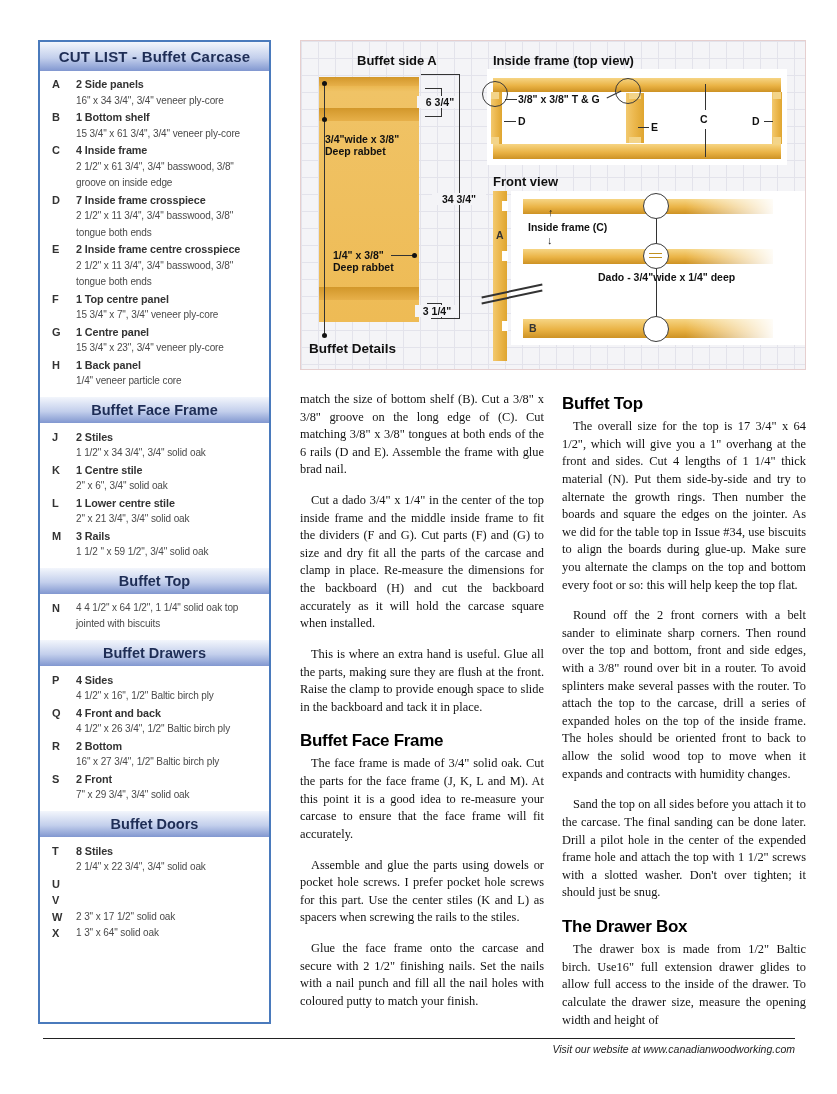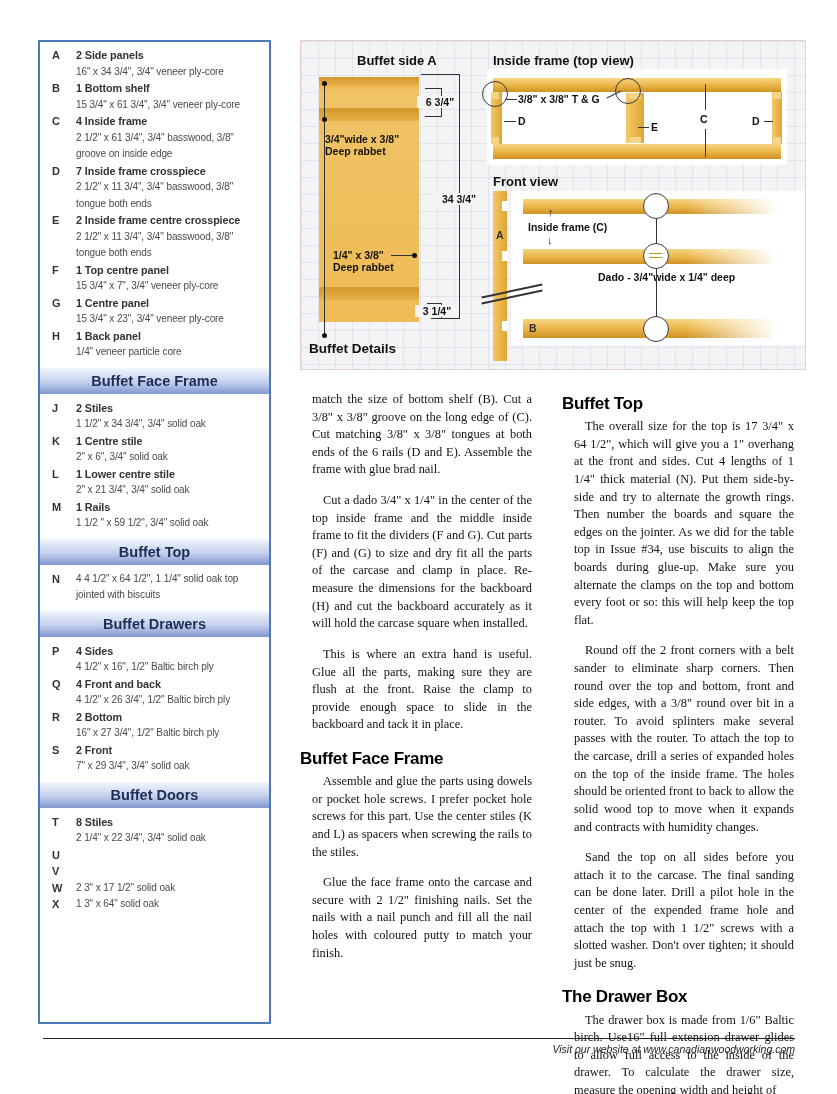--- a/index.html
+++ b/index.html
@@ -45,35 +45,36 @@
   .tnotch{position:absolute;background:#f3d489;}
   .whitebg{position:absolute;background:#ffffff;}
   .arrow{position:absolute;font-size:11px;color:#222;font-weight:bold;line-height:11px;}
   .slash{position:absolute;height:2px;background:#333;transform:rotate(-12deg);}
 
   
   .col{position:absolute;top:391px;width:244px;font-family:"Liberation Serif",serif;font-size:12.4px;line-height:1.42;
     text-align:justify;color:#121212;}
   #col1{left:300px;}
   #col2{left:562px;}
-  .article-p{margin:0 12px 13px;text-indent:11px;}
+  .article-p{margin:0 0 13px;text-indent:11px;}
   .article-p.noindent{text-indent:0;}
   .article-h{font-family:"Liberation Sans",sans-serif;font-weight:bold;font-size:17px;letter-spacing:-0.3px;
     margin:1px 0 2px;color:#000;text-align:left;}
 
   
   #footer-line{position:absolute;left:43px;top:1038px;width:752px;height:1px;background:#222;}
   #footer-text{position:absolute;right:42px;top:1043px;font-style:italic;font-size:10.5px;color:#222;}
 </style>
 </head>
 <body>
 
 <div class="page">
 
   <div id="cutlist">
+    <div class="cl-main-header">CUT LIST - Buffet Carcase</div>
     <div class="cl-items">
         <div class="cl-item">
           <span class="cl-letter">A</span>
           <div class="cl-body">
             <div class="cl-name">2 Side panels</div>
             <div class="cl-spec">16" x 34 3/4", 3/4" veneer ply-core</div>
           </div>
         </div>
         <div class="cl-item">
           <span class="cl-letter">B</span>
@@ -142,21 +143,21 @@
         <div class="cl-item">
           <span class="cl-letter">L</span>
           <div class="cl-body">
             <div class="cl-name">1 Lower centre stile</div>
             <div class="cl-spec">2" x 21 3/4", 3/4" solid oak</div>
           </div>
         </div>
         <div class="cl-item">
           <span class="cl-letter">M</span>
           <div class="cl-body">
-            <div class="cl-name">1 Rails</div>
+            <div class="cl-name">3 Rails</div>
             <div class="cl-spec">1 1/2 " x 59 1/2", 3/4" solid oak</div>
           </div>
         </div>
         <div class="cl-section-header">Buffet Top</div>
         <div class="cl-item">
           <span class="cl-letter">N</span>
           <div class="cl-body">
             <div class="cl-spec">4  4 1/2" x 64 1/2", 1 1/4" solid oak top jointed with biscuits</div>
           </div>
         </div>
@@ -330,28 +331,29 @@
 
     <div class="slash" style="left:180px;top:249px;width:62px;"></div>
     <div class="slash" style="left:180px;top:255px;width:62px;"></div>
   </div>
 
   <div class="col" id="col1">
       <p class="article-p noindent">match the size of bottom shelf (B). Cut a 3/8" x 3/8" groove on the long edge of (C). Cut matching 3/8" x 3/8" tongues at both ends of the 6 rails (D and E). Assemble the frame with glue brad nail.</p>
       <p class="article-p">Cut a dado 3/4" x 1/4" in the center of the top inside frame and the middle inside frame to fit the dividers (F and G). Cut parts (F) and (G) to size and dry fit all the parts of the carcase and clamp in place. Re-measure the dimensions for the backboard (H) and cut the backboard accurately as it will hold the carcase square when installed.</p>
       <p class="article-p">This is where an extra hand is useful. Glue all the parts, making sure they are flush at the front. Raise the clamp to provide enough space to slide in the backboard and tack it in place.</p>
       <div class="article-h">Buffet Face Frame</div>
+      <p class="article-p">The face frame is made of 3/4" solid oak. Cut the parts for the face frame (J, K, L and M).  At this point it is a good idea to re-measure your carcase to ensure that the face frame will fit accurately.</p>
       <p class="article-p">Assemble and glue the parts using dowels or pocket hole screws. I prefer pocket hole screws for this part. Use the center stiles (K and L) as spacers when screwing the rails to the stiles.</p>
       <p class="article-p">Glue the face frame onto the carcase and secure with 2 1/2" finishing nails. Set the nails with a nail punch and fill all the nail holes with coloured putty to match your finish.</p>
     </div>
   <div class="col" id="col2">
       <div class="article-h">Buffet Top</div>
       <p class="article-p">The overall size for the top is 17 3/4" x 64 1/2", which will give you a 1" overhang at the front and sides. Cut 4 lengths of 1 1/4" thick material (N). Put them side-by-side and try to alternate the growth rings. Then number the boards and square the edges on the jointer. As we did for the table top in Issue #34, use biscuits to align the boards during glue-up. Make sure you alternate the clamps on the top and bottom every foot or so: this will help keep the top flat.</p>
       <p class="article-p">Round off the 2 front corners with a belt sander to eliminate sharp corners. Then round over the top and bottom, front and side edges, with a 3/8" round over bit in a router. To avoid splinters make several passes with the router. To attach the top to the carcase, drill a series of expanded holes on the top of the inside frame. The holes should be oriented front to back to allow the solid wood top to move when it expands and contracts with humidity changes.</p>
       <p class="article-p">Sand the top on all sides before you attach it to the carcase. The final sanding can be done later. Drill a pilot hole in the center of the expended frame hole and attach the top with 1 1/2" screws with a slotted washer. Don't over tighten; it should just be snug.</p>
       <div class="article-h">The Drawer Box</div>
-      <p class="article-p">The drawer box is made from 1/6" Baltic birch. Use16" full extension drawer glides to allow full access to the inside of the drawer. To calculate the drawer size, measure the opening width and height of</p>
+      <p class="article-p">The drawer box is made from 1/2" Baltic birch. Use16" full extension drawer glides to allow full access to the inside of the drawer. To calculate the drawer size, measure the opening width and height of</p>
     </div>
 
   <div id="footer-line"></div>
   <div id="footer-text">Visit our website at www.canadianwoodworking.com</div>
 
 </div>
 
 </body></html>

